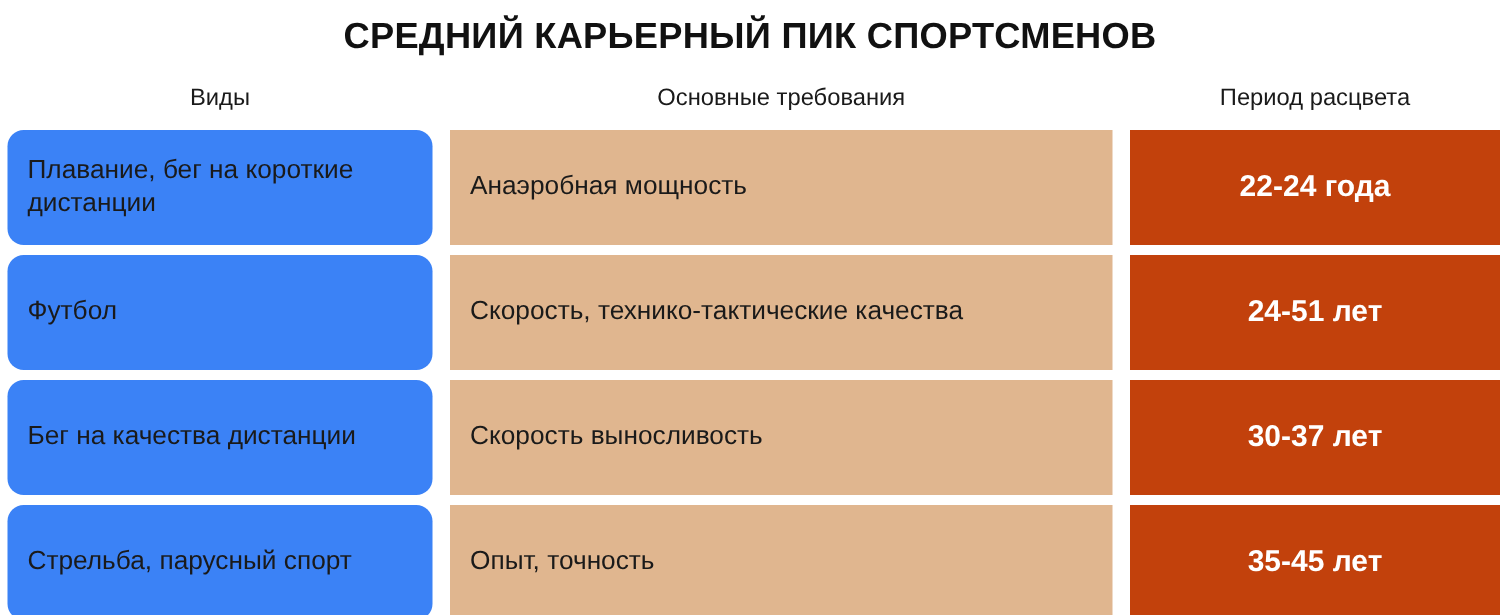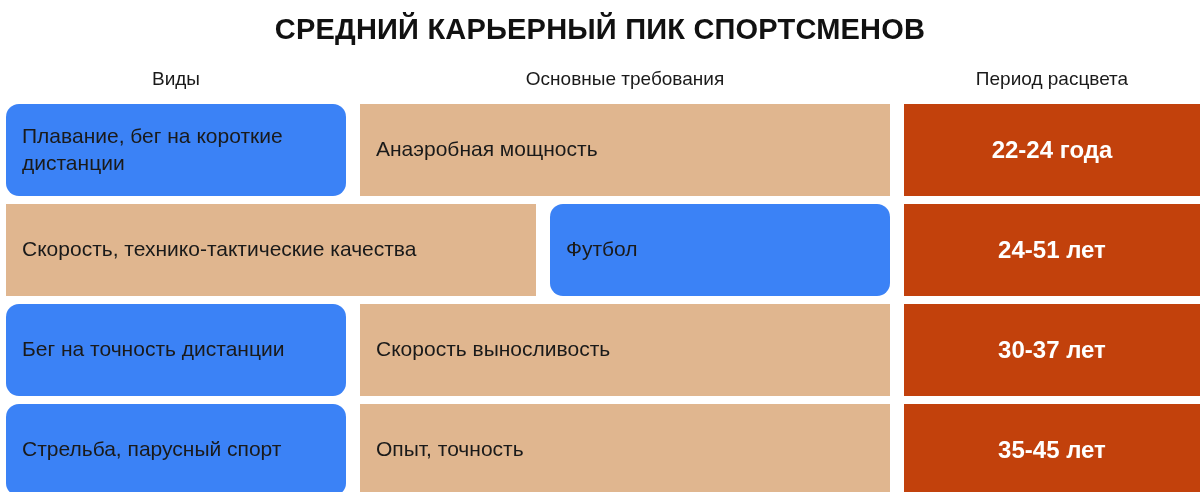--- a/index.html
+++ b/index.html
@@ -89,27 +89,27 @@
       <div class="head-cell col-3">Период расцвета</div>
     </div>
 
     <div class="row">
       <div class="cell light col-1">Плавание, бег на короткие дистанции</div>
       <div class="cell mid col-2">Анаэробная мощность</div>
       <div class="cell dark col-3">22-24 года</div>
     </div>
 
     <div class="row">
+      <div class="cell light col-1">Футбол</div>
       <div class="cell mid col-2">Скорость, технико-тактические качества</div>
-      <div class="cell light col-1">Футбол</div>
       <div class="cell dark col-3">24-51 лет</div>
     </div>
 
     <div class="row">
-      <div class="cell light col-1">Бег на точность дистанции</div>
+      <div class="cell light col-1">Бег на качества дистанции</div>
       <div class="cell mid col-2">Скорость выносливость</div>
       <div class="cell dark col-3">30-37 лет</div>
     </div>
 
     <div class="row">
       <div class="cell light col-1">Стрельба, парусный спорт</div>
       <div class="cell mid col-2">Опыт, точность</div>
       <div class="cell dark col-3">35-45 лет</div>
     </div>
 

